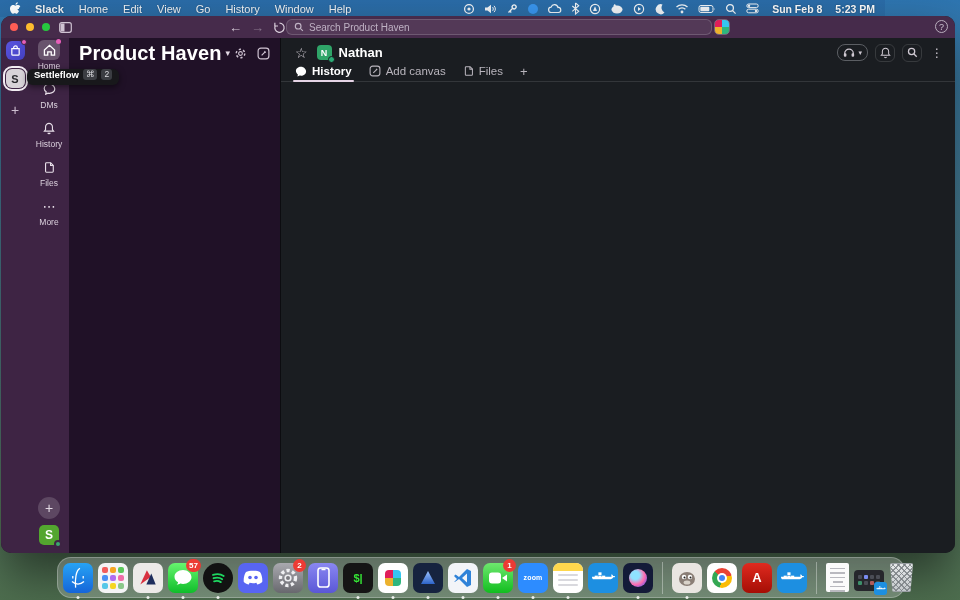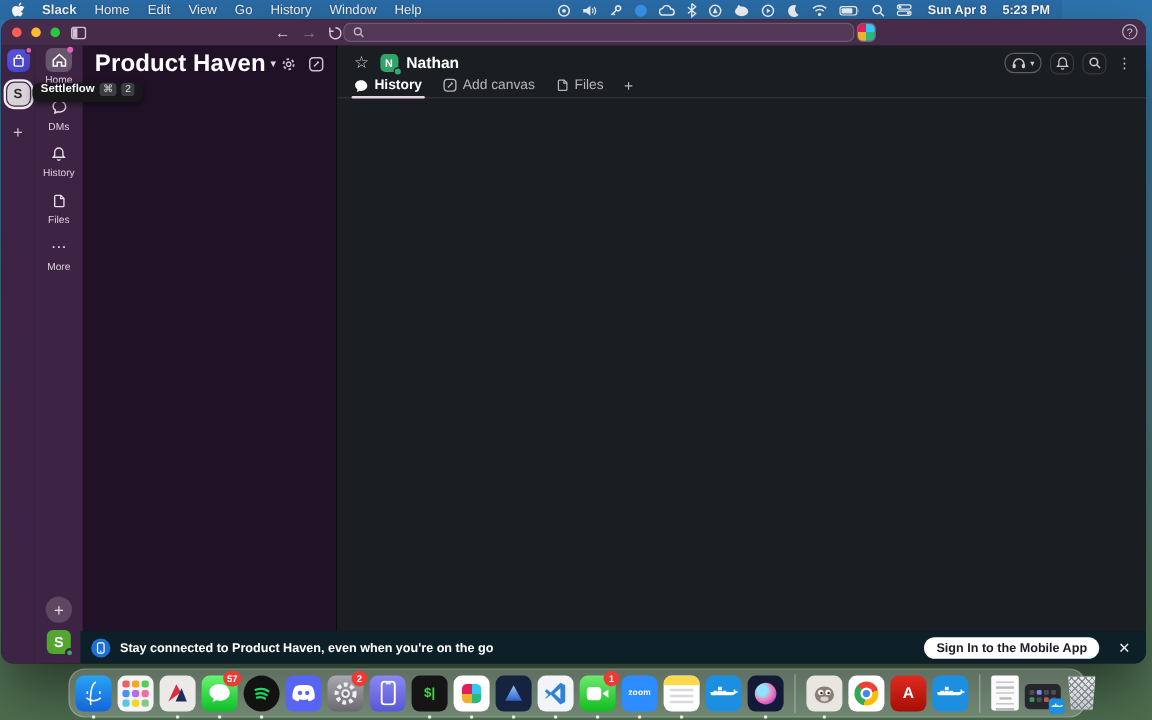--- a/index.html
+++ b/index.html
@@ -251,21 +251,21 @@
           </svg>
         </span>
       <span class="mb-ic">
           <svg width="13" height="11" viewBox="0 0 13 11">
             <rect x="0.8" y="1" width="11.4" height="3.6" rx="1.8" fill="none" stroke="#fff" stroke-width="1"></rect>
             <circle cx="3" cy="2.8" r="1.2" fill="#fff"></circle>
             <rect x="0.8" y="6.2" width="11.4" height="3.6" rx="1.8" fill="none" stroke="#fff" stroke-width="1"></rect>
             <circle cx="10" cy="8" r="1.2" fill="#fff"></circle>
           </svg>
         </span>
-      <span class="mb-time">Sun Apr 8</span>
+      <span class="mb-time">Sun Feb 8</span>
       <span class="mb-time">5:23 PM</span>
     </span>
   </div>
 
   <div class="window">
 
     <div class="titlebar">
       <span class="tl r"></span>
       <span class="tl y"></span>
       <span class="tl g"></span>
@@ -285,20 +285,21 @@
             </svg>
           </span>
       </span>
       <div class="searchbar">
         <span>
             <svg width="10" height="10" viewBox="0 0 12 12">
               <circle cx="5" cy="5" r="3.4" fill="none" stroke="#bfb2c4" stroke-width="1.4"></circle>
               <path d="M7.6 7.6l3 3" stroke="#bfb2c4" stroke-width="1.4"></path>
             </svg>
           </span>
+        <input placeholder="Search Product Haven" style="">
       </div>
       <span class="pinwheel"></span>
       <span class="helpq">?</span>
     </div>
 
     <div class="wbody">
 
       <div class="rail">
         <span class="ws ws1">
           <svg width="11" height="11" viewBox="0 0 12 12">
@@ -432,31 +433,20 @@
               </svg>
             <span>Files</span>
           </span>
           <span class="tabplus">+</span>
         </div>
 
         <div class="content"></div>
       </div>
     </div>
 
-    <div class="banner">
-      <span class="bannericon">
-        <svg width="8" height="10" viewBox="0 0 8 11">
-            <rect x="1" y="0.8" width="6" height="9.4" rx="1.4" fill="none" stroke="#fff" stroke-width="1.1"></rect>
-            <circle cx="4" cy="8.4" r="0.7" fill="#fff"></circle>
-          </svg>
-      </span>
-      <span class="bannertext">Stay connected to Product Haven, even when you're on the go</span>
-      <span class="bannerbtn">Sign In to the Mobile App</span>
-      <span class="bannerx">✕</span>
-    </div>
 
     <div class="tooltip">
       <span class="ttlabel">Settleflow</span>
       <span class="ttkey">⌘</span>
       <span class="ttkey">2</span>
     </div>
   </div>
 
   <div class="dock">
     <span class="dockitem">

